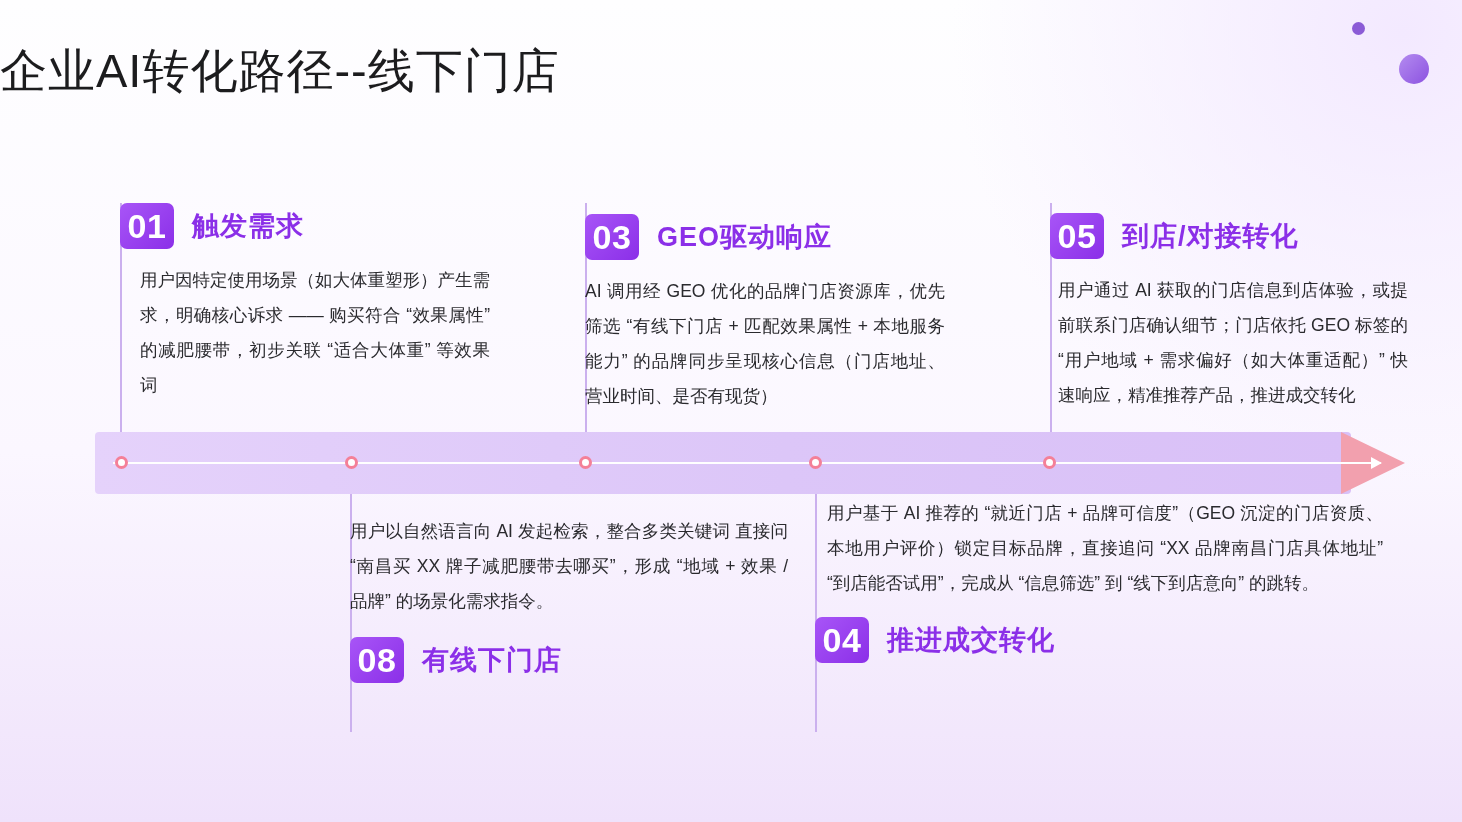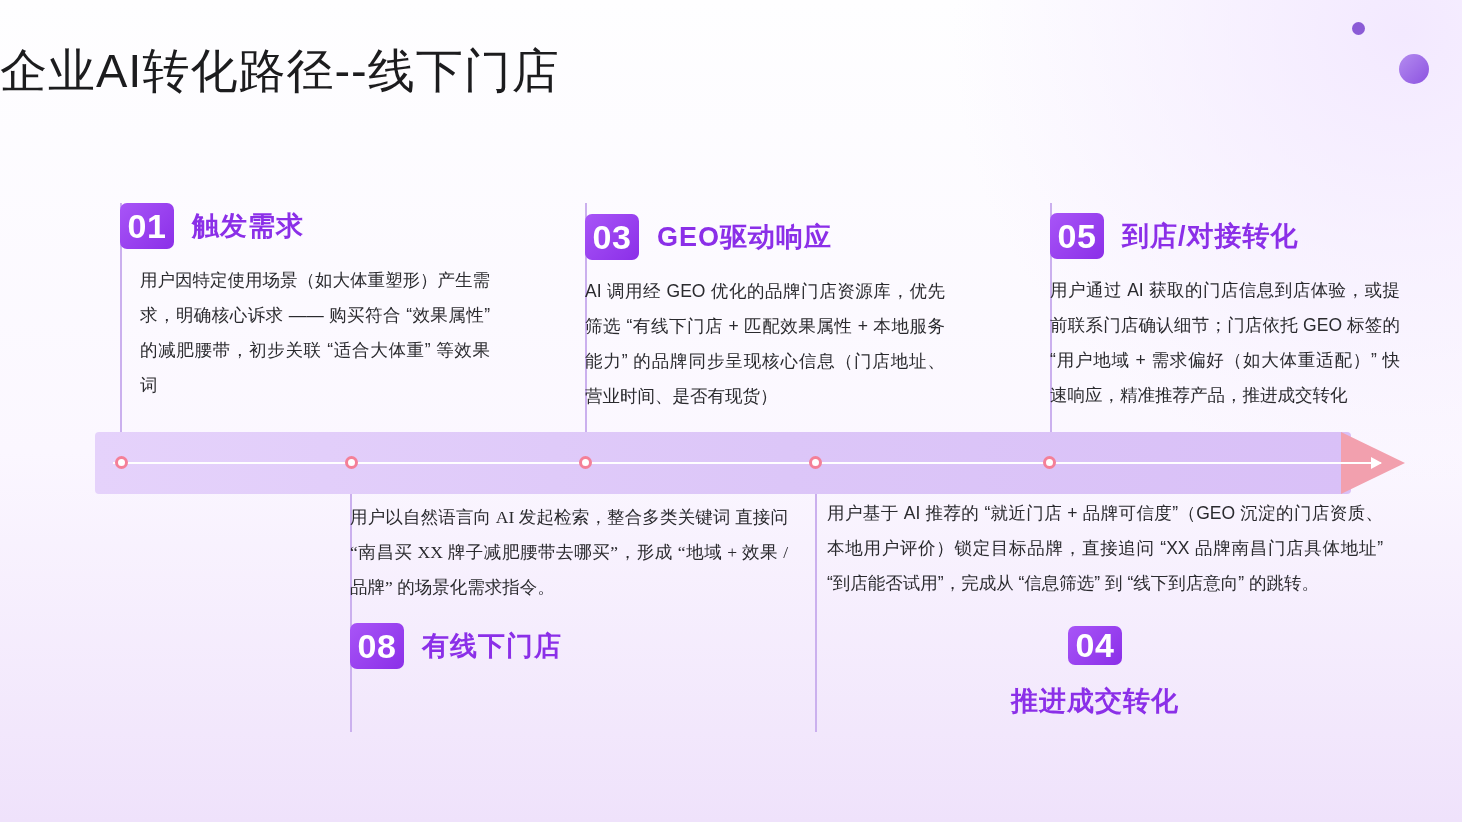--- a/index.html
+++ b/index.html
@@ -153,29 +153,29 @@
     width: 2px;
     background: #cbb0ee;
   }
 
   
   #step-01 { left: 120px; top: 203px; }
   #step-03 { left: 585px; top: 214px; }
   #step-05 { left: 1050px; top: 213px; }
   #step-01 .step-body { width: 350px; margin-left: 20px; }
   #step-03 .step-body { width: 360px; }
-  #step-05 .step-body { width: 350px; }
+  #step-05 .step-body { width: 350px; padding-left: 8px; }
 
   
   #step-02 { left: 350px; top: 496px; width: 440px; }
   #step-04 { left: 815px; top: 496px; width: 560px; }
-  #step-02 .step-body { margin-top: 4px; width: 438px; font-family: Liberation Serif, serif; }
+  #step-02 .step-body { margin-top: 18px; width: 438px; }
   #step-04 .step-body { margin-top: 0; width: 556px; padding-left: 12px; }
   #step-02 .step-head { margin-top: 18px; }
-  #step-04 .step-head { margin-top: 25px; flex-direction: column; }
+  #step-04 .step-head { margin-top: 16px; }
 
   
   #conn-01 { left: 120px; top: 203px; height: 232px; }
   #conn-03 { left: 585px; top: 203px; height: 232px; }
   #conn-05 { left: 1050px; top: 203px; height: 232px; }
   #conn-02 { left: 350px; top: 492px; height: 240px; }
   #conn-04 { left: 815px; top: 492px; height: 240px; }
 </style>
 </head>
 <body>

